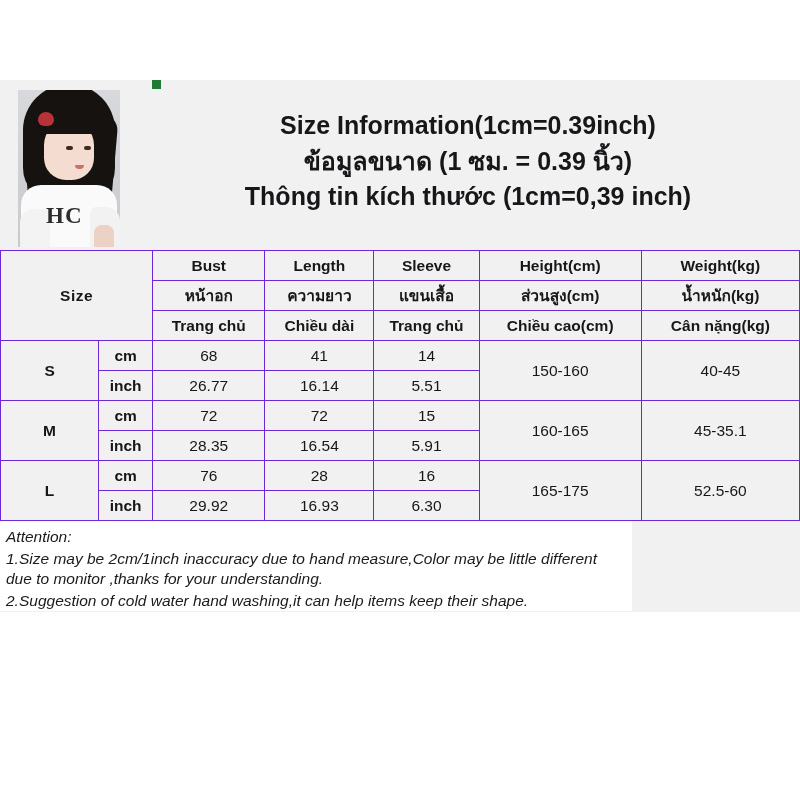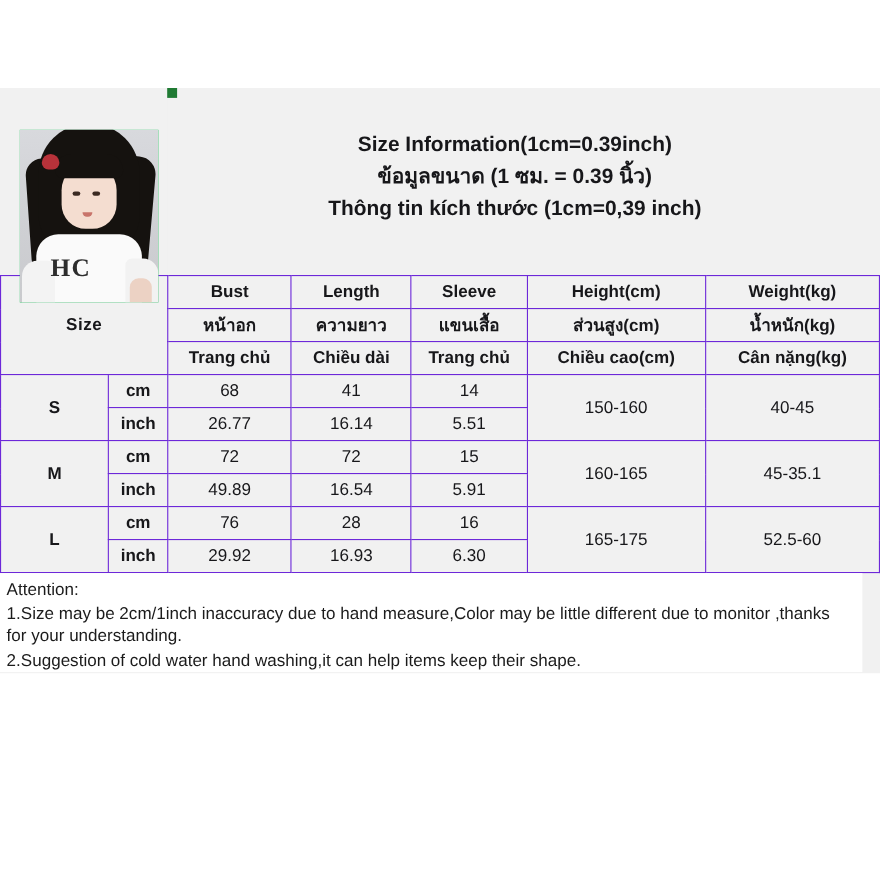--- a/index.html
+++ b/index.html
@@ -40,25 +40,24 @@
     min-width: 152px;
     display: flex;
     align-items: flex-start;
     justify-content: flex-start;
     background: #f1f1f1;
     padding: 10px 0 0 18px;
     box-sizing: border-box;
   }
   .photo {
     position: relative;
-    width: 126px;
+    width: 102px;
     height: 157px;
     overflow: hidden;
     background: #22c55e;
-    margin-top: 28px;
   }
   .photo .bg {
     position: absolute;
     inset: 0;
     background:
       linear-gradient(180deg,#d8d9dd 0%, #cfd0d4 55%, #c9cacd 100%);
   }
   
   .photo .hair {
     position: absolute;
@@ -190,21 +189,21 @@
     flex: 1;
     display: flex;
     flex-direction: column;
     align-items: center;
     justify-content: center;
     gap: 7px;
     padding: 0 16px 8px 0;
     box-sizing: border-box;
   }
   .title-line {
-    font-size: 19px;
+    font-size: 25px;
     font-weight: bold;
     color: #17171a;
     text-align: center;
     line-height: 1.15;
     white-space: nowrap;
   }
 
   
   table.size-table {
     border-collapse: collapse;
@@ -254,21 +253,22 @@
   td.viet {
     font-weight: bold;
     font-size: 15.5px;
   }
 
   
   .attention {
     background: #ffffff;
     padding: 6px 8px 0 6px;
     box-sizing: border-box;
-    width: 784px;
+    width: 632px;
+    font-style: italic;
   }
   .attention p {
     margin: 0 0 1px 0;
     font-size: 15.5px;
     line-height: 1.33;
     color: #1b1b1b;
   }
   .attention .head {
     font-size: 15.5px;
   }
@@ -369,21 +369,21 @@
           <td class="row-label" rowspan="2">M</td>
           <td class="unit">cm</td>
           <td>72</td>
           <td>72</td>
           <td>15</td>
           <td rowspan="2">160-165</td>
           <td rowspan="2">45-35.1</td>
         </tr>
         <tr>
           <td class="unit">inch</td>
-          <td>49.89</td>
+          <td>28.35</td>
           <td>16.54</td>
           <td>5.91</td>
         </tr>
 
         <tr>
           <td class="row-label" rowspan="2">L</td>
           <td class="unit">cm</td>
           <td>76</td>
           <td>28</td>
           <td>16</td>

